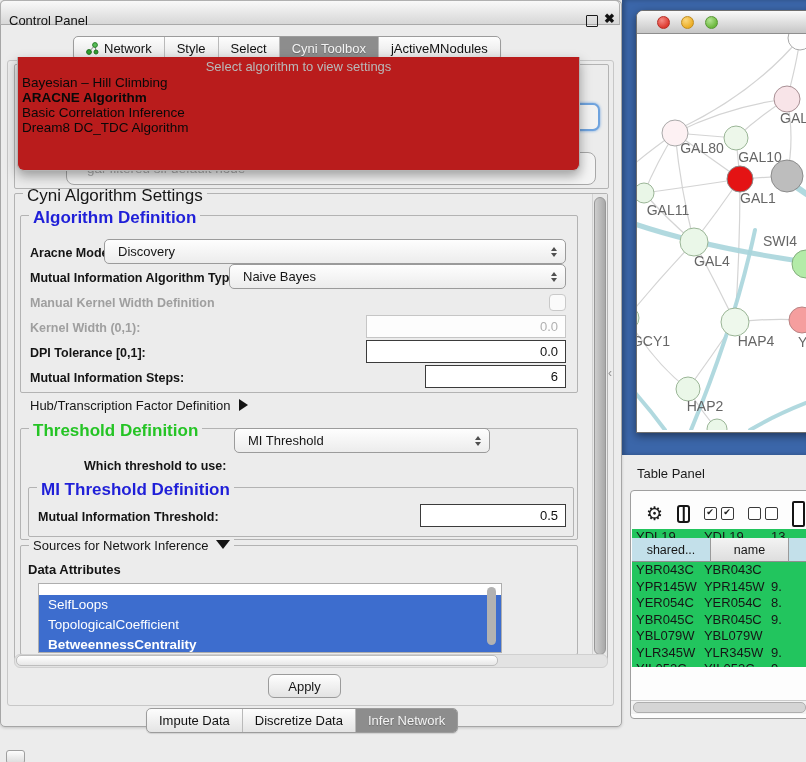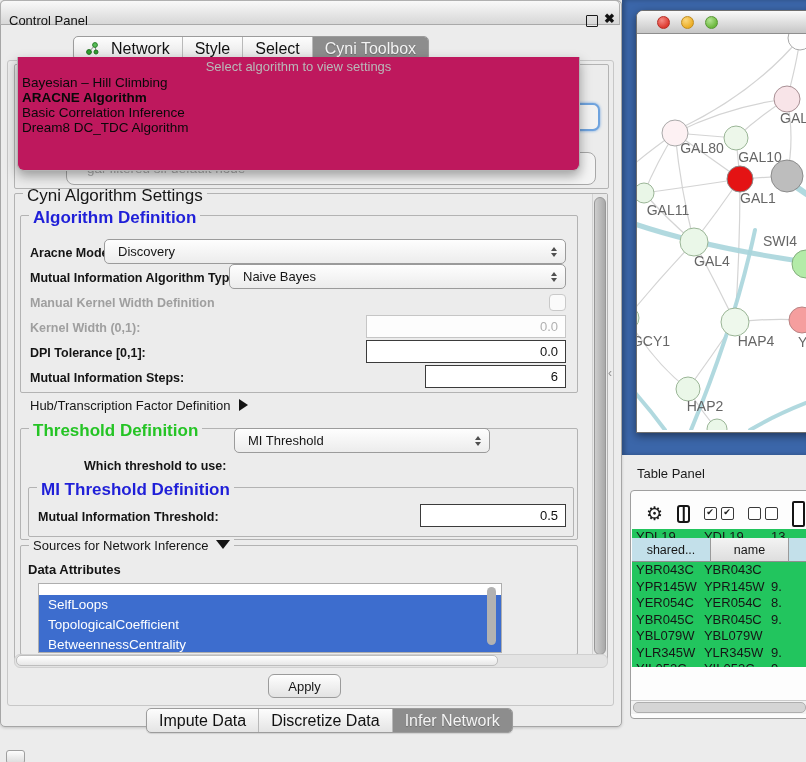--- a/index.html
+++ b/index.html
@@ -12,21 +12,21 @@
   #cp-titlebar{left:0;top:8;width:620px;height:25px;border-radius:5px 5px 0 0;
        background:linear-gradient(#f9f9f9,#d7d7d7);border:1px solid #b0b0b0;border-bottom:1px solid #a9a9a9;
        box-sizing:border-box}
   #cp-title{left:9px;top:13px;font-size:13px;color:#111}
   #cp-float{left:586px;top:15px;width:10px;height:10px;border:1.6px solid #1c1c1c;border-radius:1px;cursor:pointer}
   #cp-close{left:604px;top:11px;font-size:13px;font-weight:bold;color:#111;cursor:pointer}
   #corner-tick{left:3px;top:0;width:2px;height:6px;background:#b5b5b5}
   
   .tabbar{display:flex;height:23px;border:1px solid #9c9c9c;border-radius:5px;overflow:hidden;
        background:linear-gradient(#fdfdfd,#e4e4e4);box-shadow:0 1px 1px rgba(0,0,0,.12)}
-  .tab{display:flex;align-items:center;gap:12px;padding:0 12px;font-size:16px;line-height:23px;
+  .tab{display:flex;align-items:center;gap:5px;padding:0 12px;font-size:13px;line-height:23px;
        border-right:1px solid #b9b9b9;cursor:pointer;white-space:nowrap;color:#111}
   .tab:last-child{border-right:none}
   .tab.selected{background:#8d8d8d;color:#f4f4f4;text-shadow:0 1px 1px rgba(0,0,0,.25)}
   #top-tabs{left:73px;top:36px}
   #bottom-tabs{left:146px;top:708px}
   
   #content-panel{left:7px;top:60px;width:605px;height:644px;border:1px solid #c7c7c7;border-radius:3px;background:#ececec}
   
   .group{border:1px solid #b3b3b3;border-radius:2px}
   .gtitle{position:absolute;top:-8px;left:8px;background:#ececec;padding:0 4px;font-size:17px;white-space:nowrap}
@@ -44,21 +44,21 @@
   .tfield{background:#fff;font-size:13px;display:flex;align-items:center;justify-content:flex-end;
         padding-right:7px;box-sizing:border-box}
   .tfield.dark{border:1.5px solid #3b3b3b;color:#101010}
   .tfield.dis{border:1px solid #c6c6c6;color:#b1b1b1;background:#fdfdfd}
   #manual-kernel-checkbox{width:15px;height:15px;border:1px solid #c9c9c9;border-radius:4px;background:#fafafa;cursor:pointer}
   .arrow-right{display:inline-block;width:0;height:0;border-top:6px solid transparent;border-bottom:6px solid transparent;
         border-left:9px solid #141414;margin-left:9px;vertical-align:-1px}
   .arrow-down{display:inline-block;width:0;height:0;border-left:7px solid transparent;border-right:7px solid transparent;
         border-top:9px solid #141414;margin-left:7px;vertical-align:1px}
   
-  #algo-popup{left:17px;top:57px;width:563px;height:114px;background:#be185d;border:1px solid #b4b4b4;border-top:none;
+  #algo-popup{left:17px;top:57px;width:563px;height:114px;background:#b91c1c;border:1px solid #b4b4b4;border-top:none;
         border-radius:0 0 7px 7px;box-shadow:0 5px 12px rgba(0,0,0,.35);z-index:60;padding-top:2px;box-sizing:border-box}
   #algo-placeholder{text-align:center;color:#b9b9b9;font-size:13px;height:16px;line-height:16px}
   .algo-item{font-size:13.5px;line-height:15px;padding-left:4px;color:#090909;cursor:pointer;white-space:nowrap}
   .algo-item.current{font-weight:bold}
   
   #hidden-group{left:14px;top:64px;width:593px;height:123px;z-index:4}
   #hidden-combo{left:66px;top:152px;width:530px;height:33px;border:1px solid #a8a8a8;border-radius:8px;
         background:#f4f4f4;z-index:5;display:flex;align-items:center;padding-left:20px;box-sizing:border-box;
         font-size:13.5px;color:#aeaeae}
   #hidden-combo-focus{left:566px;top:103px;width:30px;height:24px;border:2px solid #6fa3de;border-radius:7px;
@@ -135,20 +135,23 @@
     </div>
     <div class="tab">
       <span>Style</span>
     </div>
     <div class="tab">
       <span>Select</span>
     </div>
     <div class="tab selected">
       <span>Cyni Toolbox</span>
     </div>
+    <div class="tab">
+      <span>jActiveMNodules</span>
+    </div>
   </div>
 
 <div class="abs" id="content-panel"></div>
 
 <div class="abs group" id="hidden-group"></div>
 <div class="abs" id="hidden-combo-focus"></div>
 <div class="abs" id="hidden-combo">
   <span>gal-filtered sif default node</span>
 </div>
 
@@ -216,21 +219,21 @@
 <div class="abs flabel" style="left:38px;top:510px">Mutual Information Threshold:</div>
 <div class="abs tfield dark" style="left:420px;top:504px;width:146px;height:23px">0.5</div>
 
 <div class="abs group" style="left:20px;top:545px;width:556px;height:108px">
   <span class="gtitle" style="font-size:13px"><span>Sources for Network Inference</span><span class="arrow-down"></span></span>
 </div>
 <div class="abs flabel" style="left:28px;top:562px;font-size:13px">Data Attributes</div>
 <div class="abs" id="attr-list">
     <div class="attr-item" style="background: rgb(61, 109, 206);">SelfLoops</div>
     <div class="attr-item" style="background: rgb(61, 109, 206);">TopologicalCoefficient</div>
-    <div class="attr-item" style="background: rgb(61, 109, 206);">BetweennessCentrality</div>
+    <div class="attr-item" style="background: rgb(61, 109, 206); font-weight: bold;">BetweennessCentrality</div>
     <div class="attr-item" style="background: rgb(61, 109, 206);">gal4RGexp</div>
   </div>
 <div class="abs" id="attr-scroll"></div>
 
 <div class="abs sb-h-track" style="left:14px;top:654px;width:592px;height:12px"></div>
 <div class="abs sb-h-thumb" style="left:16px;top:655px;width:480px;height:9px"></div>
 
 <div class="abs" id="apply-btn">Apply</div>
 <div class="abs tabbar" id="bottom-tabs">
     <div class="tab">Impute Data</div>

